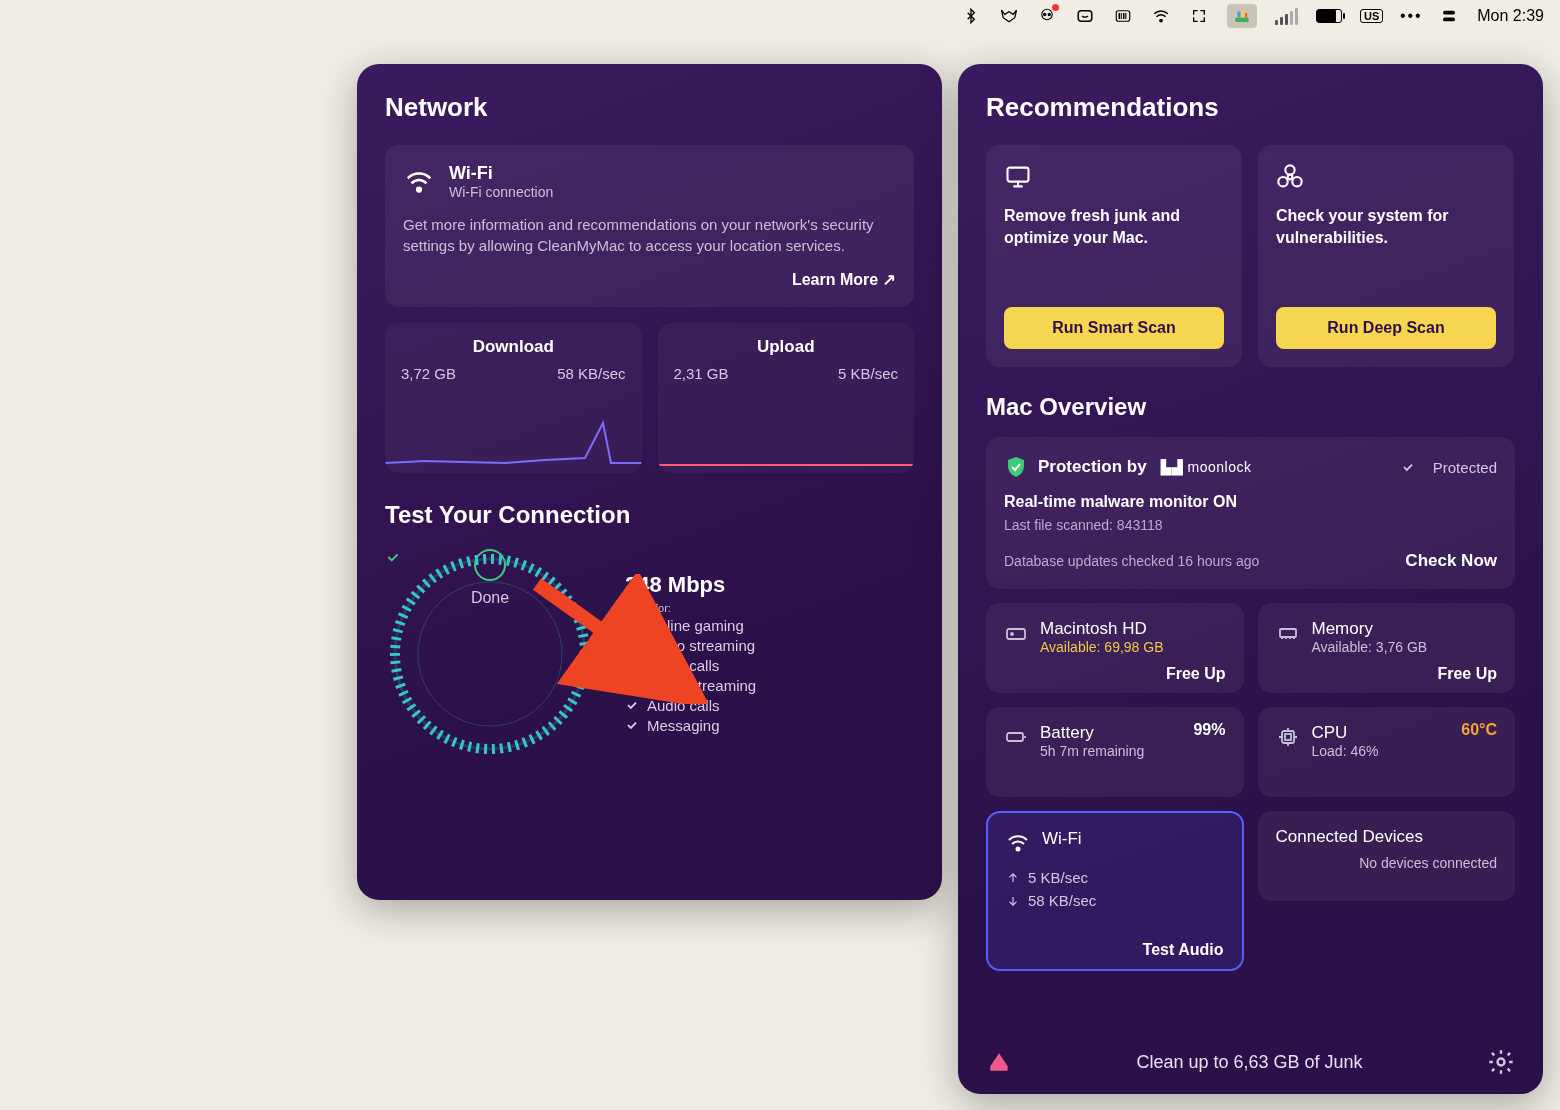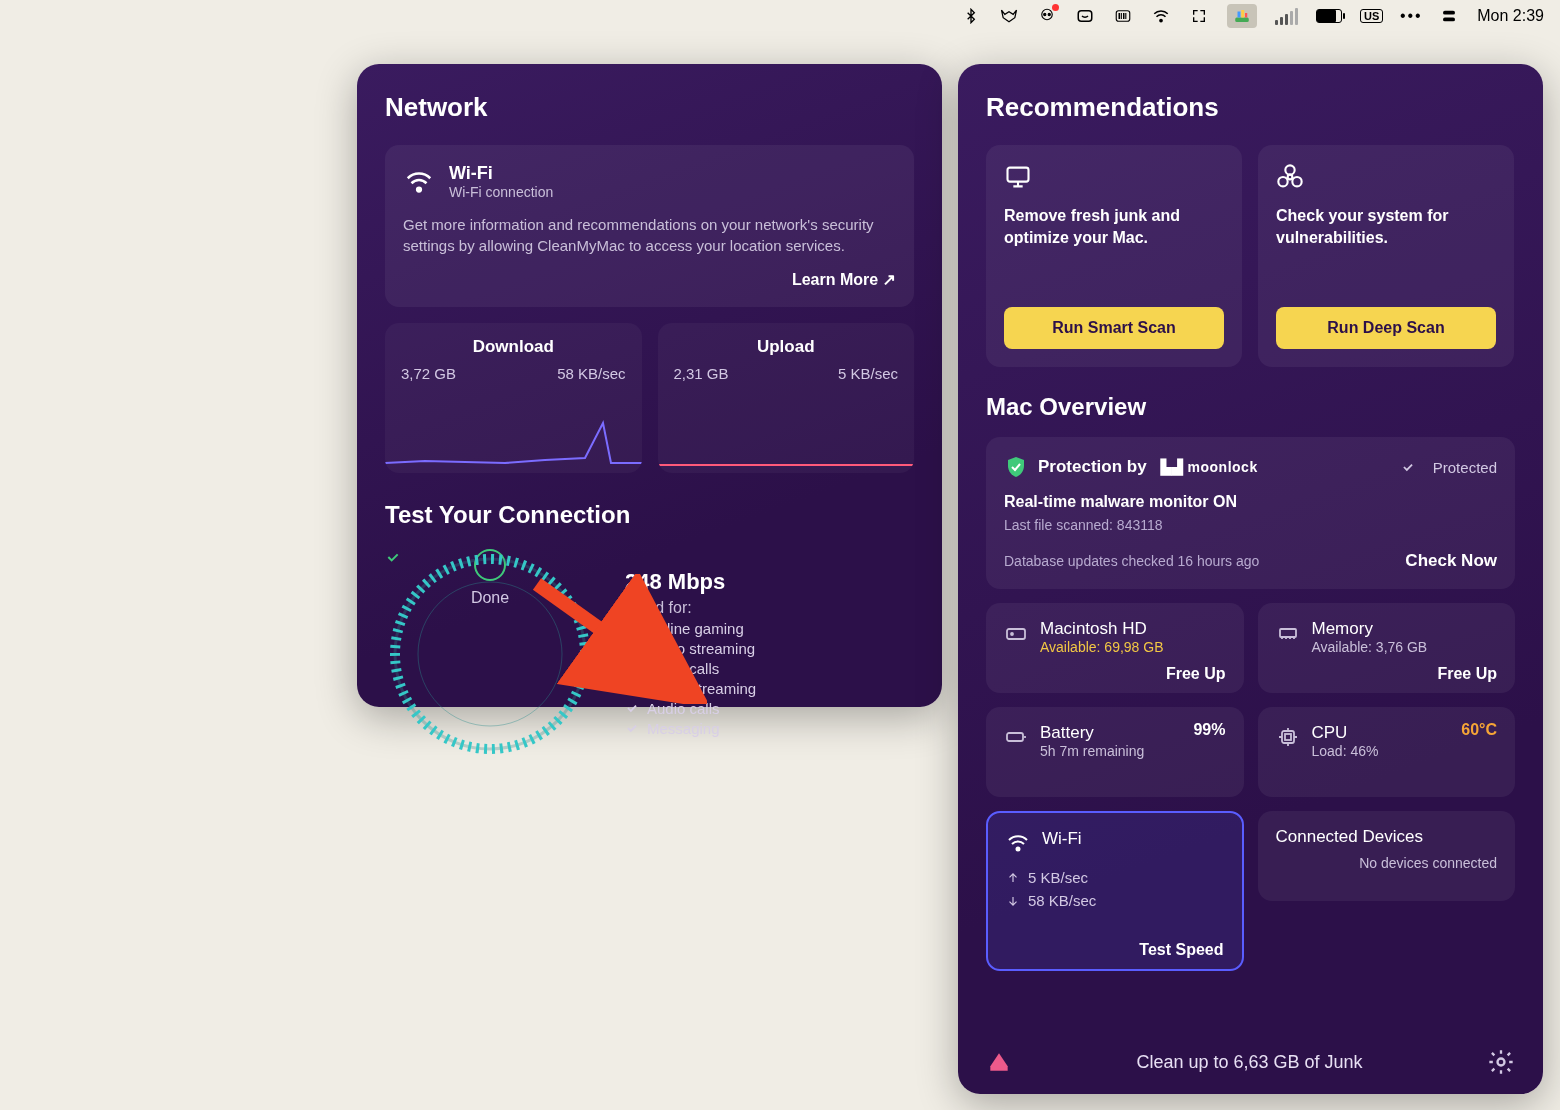--- a/index.html
+++ b/index.html
@@ -36,21 +36,21 @@
 .kbd-box { border:1.5px solid #000; border-radius:3px; padding:0 3px; font-size:11px; font-weight:600;}
 
 .canvas { position: absolute; top: 46px; left: 0; width: 1560px; }
 
 .panel-left, .panel-right {
   position: absolute;
   border-radius: 22px;
   color: #fff;
 }
 .panel-left {
-  top: 18px; left: 357px; width: 585px; height: 643px;
+  top: 18px; left: 357px; width: 585px; height: 836px;
   background: linear-gradient(160deg, #3a1b5f 0%, #2c1049 70%);
   box-shadow: 0 10px 40px rgba(0,0,0,0.3);
   padding: 28px;
 }
 .panel-right {
   top: 18px; left: 958px; width: 585px; height: 1030px;
   background: linear-gradient(160deg, #3a1b5f 0%, #2c1049 70%);
   box-shadow: 0 10px 40px rgba(0,0,0,0.3);
   padding: 28px;
 }
@@ -79,21 +79,21 @@
 .test-section { margin-top:28px; }
 .test-title { font-size:24px; font-weight:700; margin-bottom:20px;}
 .test-body { display:flex; gap:30px; align-items:center; }
 .gauge { width:210px; height:210px; position:relative; display:flex; align-items:center; flex-direction:column;}
 .gauge svg { position:absolute; top:0; left:0;}
 .gauge-done { color:#d2c8e3; font-size:16px; margin-top:8px;}
 .check-circle { width:32px; height:32px; border:2px solid #3fc97a; border-radius:50%; display:flex; align-items:center; justify-content:center; color:#3fc97a;}
 
 .speed-info { flex:1; }
 .speed-val { font-size:22px; font-weight:700;}
-.speed-sub { color:#c9bfd9; font-size:16px; margin:4px 0 0;}
+.speed-sub { color:#c9bfd9; font-size:11px; margin:4px 0 0;}
 .check-list { list-style:none; }
 .check-list li { display:flex; gap:8px; align-items:center; font-size:15px; color:#d8cfe6; margin:3px 0;}
 .check-list svg { flex-shrink:0;}
 
 .arrow-annotation { position:absolute; z-index:10; pointer-events:none; }
 
 
 .rec-row { display:flex; gap:16px; overflow:hidden;}
 .rec-card { width:256px; flex-shrink:0; background:rgba(255,255,255,0.06); border-radius:14px; padding:18px; display:flex; flex-direction:column; gap:14px; min-height:222px;}
 .rec-icon { width:28px; height:28px; color:#fff;}
@@ -126,21 +126,21 @@
 
 .wifi-big { grid-row: span 2; border:2px solid #5a5dff; background:rgba(60,50,140,0.35);}
 .wifi-big .speeds { margin-top:14px; display:flex; flex-direction:column; gap:6px; font-size:15px;}
 .wifi-big .speed-row { display:flex; gap:8px; align-items:center; color:#d2c8e3;}
 
 .bottom-bar { position:absolute; bottom:18px; left:28px; right:28px; display:flex; align-items:center; justify-content:space-between;}
 .bottom-icon { width:26px; height:26px; color:#e86; }
 .bottom-text { font-size:18px; color:#e8e0f4; font-weight:500;}
 .gear { width:28px; height:28px; color:#d2c8e3;}
 
-.moonlock { font-weight:700; letter-spacing:0.5px; font-size:14px; margin-left:4px;}
+.moonlock { font-weight:400; letter-spacing:0.5px; font-size:14px; margin-left:4px;}
 </style>
 </head>
 <body>
 
 <div class="menubar">
   <div class="menubar-icon">
       <svg viewBox="0 0 24 24" width="16" height="16" fill="none" stroke="currentColor" stroke-width="2">
         <path d="M7 7l10 10-5 5V2l5 5L7 17"></path>
       </svg>
     </div>
@@ -458,21 +458,21 @@
                 </svg>
                 <span>5 KB/sec</span>
               </div>
             <div class="speed-row">
                 <svg width="14" height="14" viewBox="0 0 24 24" fill="none" stroke="#d2c8e3" stroke-width="2">
                   <path d="M12 5v14M6 13l6 6 6-6"></path>
                 </svg>
                 <span>58 KB/sec</span>
               </div>
           </div>
-          <div class="g-action">Test Speed</div>
+          <div class="g-action">Test Audio</div>
         </div>
         <div class="g-card">
           <div>
             <div class="g-title">Connected Devices</div>
             <div class="g-sub" style="margin-top:8px">No devices connected</div>
           </div>
         </div>
       </div>
     </div>
 

